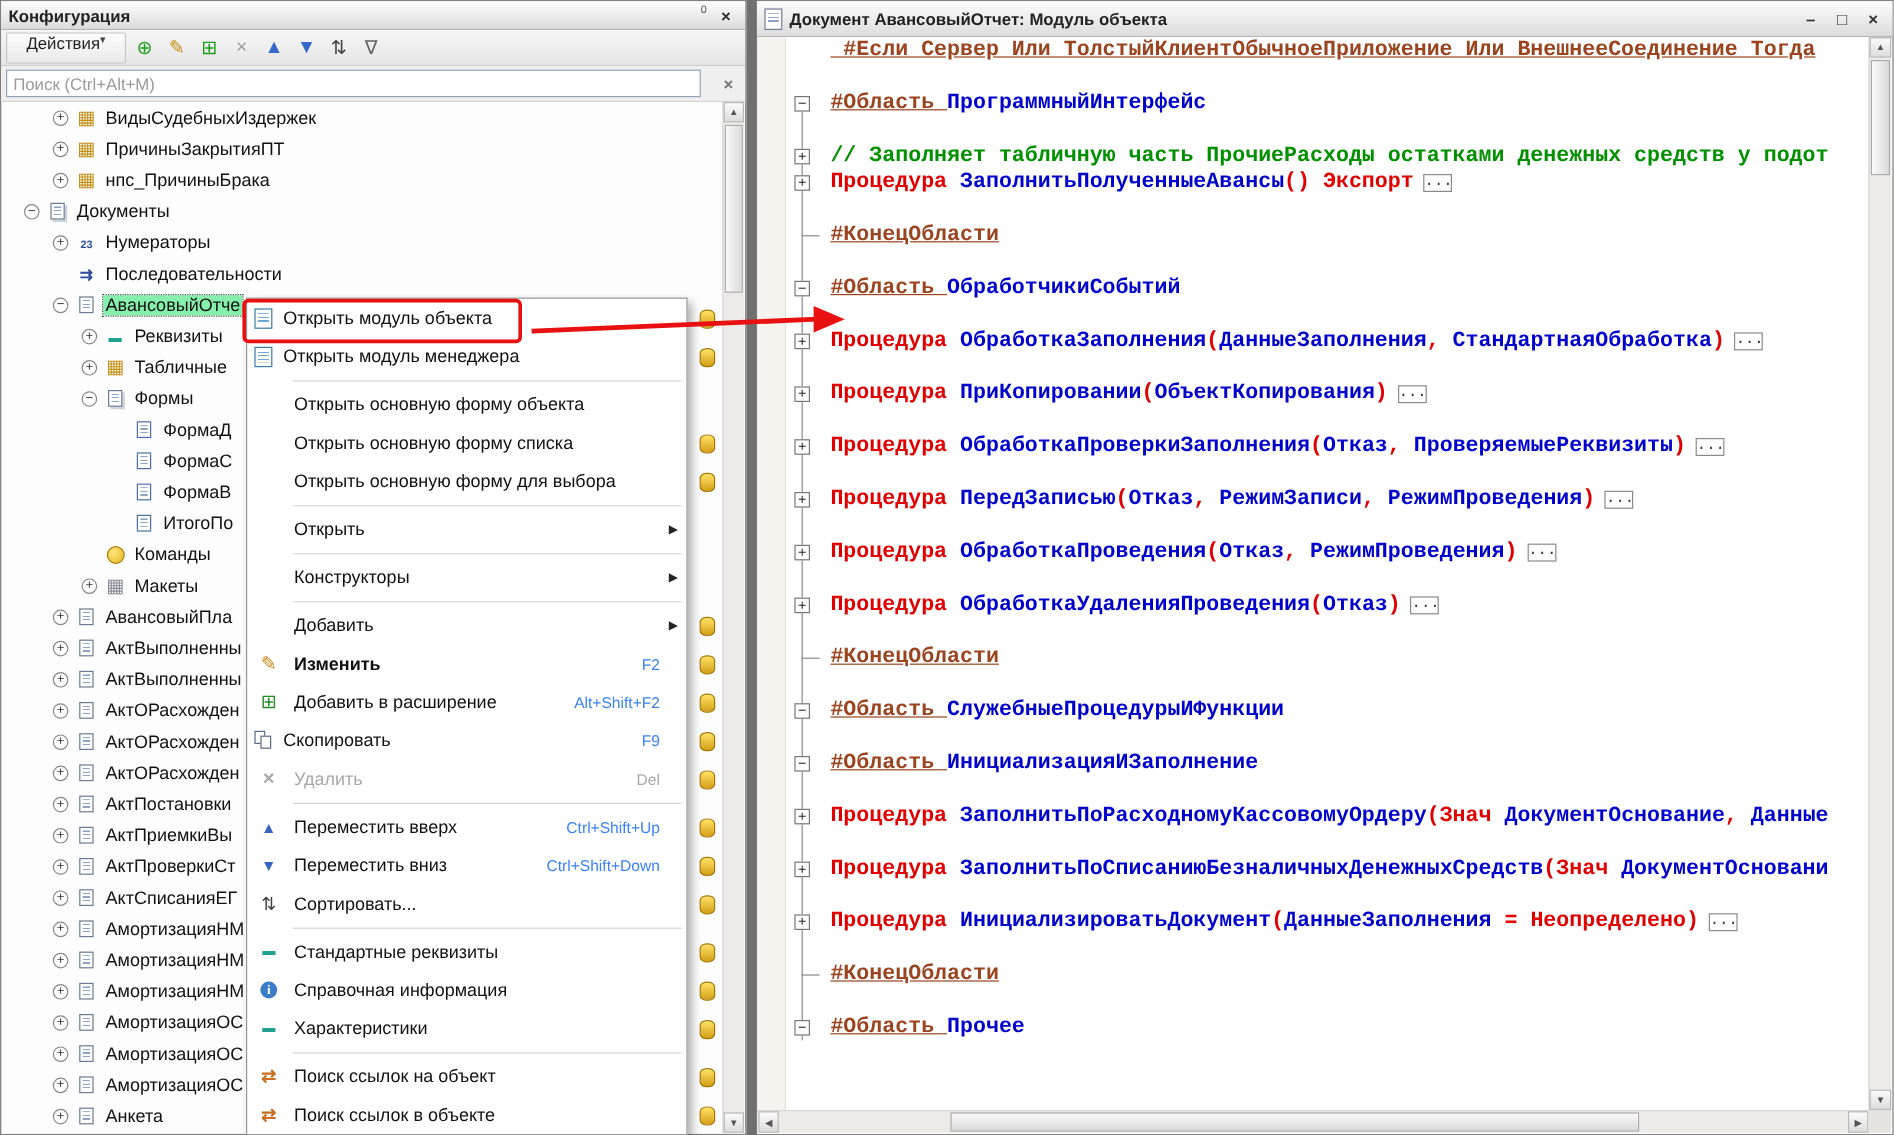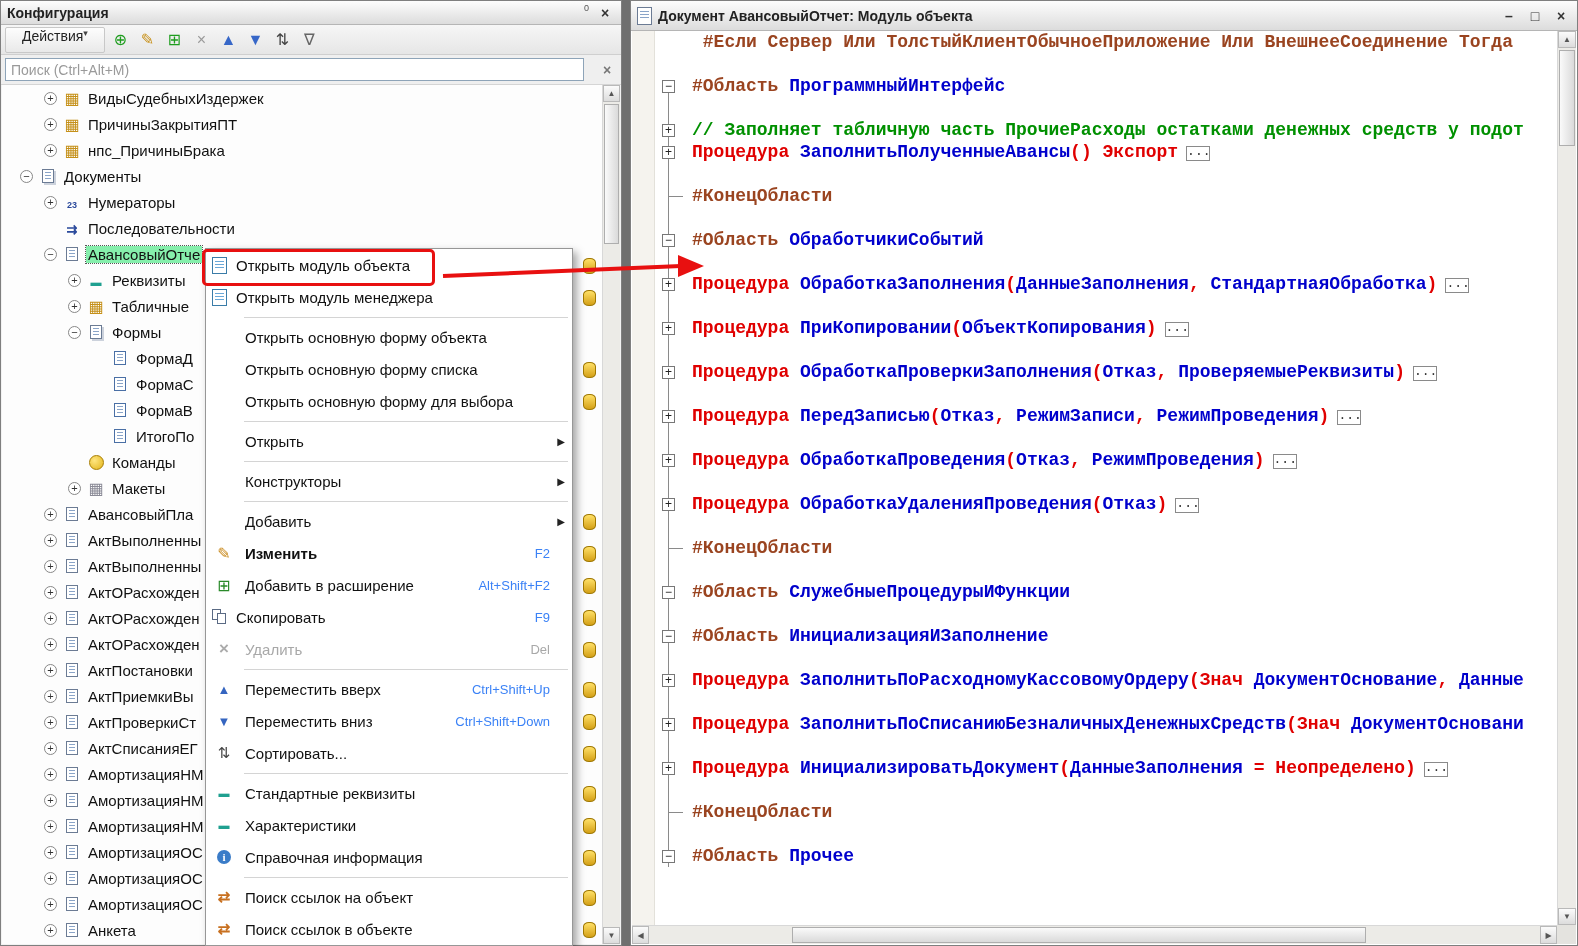--- a/index.html
+++ b/index.html
@@ -84,21 +84,21 @@
   .bmargin{position:absolute;left:0;top:0;bottom:0;width:22px;background:#f5f3ee;border-right:1px solid #e3e1da;}
   .foldline{position:absolute;left:36px;top:55px;height:781px;width:1px;background:#8a8a8a;}
   .code{position:absolute;left:0;top:0;right:0;font-family:"Liberation Mono","DejaVu Sans Mono",monospace;
     font-size:18px;font-weight:bold;}
   .crow{height:22px;line-height:22px;white-space:pre;padding-left:60px;position:relative;overflow:hidden;}
   .fbox{position:absolute;left:30px;top:5px;width:13px;height:13px;box-sizing:border-box;border:1px solid #777;background:#fff;
     font-size:12px;line-height:10px;text-align:center;color:#222;font-weight:normal;font-family:"Liberation Sans",sans-serif;}
   .fend{position:absolute;left:36px;top:11px;width:15px;height:1px;background:#8a8a8a;}
   .cbox{display:inline-block;width:24px;height:15px;box-sizing:border-box;border:1px solid #8a8a8a;background:#fff;
     margin-left:8px;font-size:13px;line-height:9px;text-align:center;color:#333;vertical-align:2px;font-weight:normal;}
-  .c-kw{color:var(--kw);} .c-id{color:var(--id);} .c-cm{color:var(--cm);} .c-pp{color:var(--pp);}
+  .c-kw{color:var(--kw);} .c-id{color:var(--id);} .c-cm{color:var(--cm);} .c-pp{color:var(--pp);text-decoration:underline;}
 
   
   .cmenu{position:absolute;left:205px;top:248px;width:368px;box-sizing:border-box;background:#fff;border:1px solid #979797;
     box-shadow:4px 4px 8px rgba(0,0,0,0.35);z-index:5;}
   .mitem{height:32px;display:flex;align-items:center;padding:0 10px 0 6px;position:relative;font-size:15px;color:#111;white-space:nowrap;}
   .micon{width:24px;flex:none;display:flex;align-items:center;justify-content:center;margin-right:9px;}
   .mlabel{flex:1;overflow:hidden;}
   .mshort{font-size:13px;color:#3b82f6;margin-left:10px;margin-right:12px;}
   .dis .mlabel,.dis .mshort{color:#a8a8a8;}
   .bold .mlabel{font-weight:bold;}
@@ -617,27 +617,27 @@
       <span class="mlabel">Сортировать...</span>
       <span class="ymark"></span>
     </div>
     <div class="msep"></div>
     <div class="mitem">
       <span class="micon mi-req"></span>
       <span class="mlabel">Стандартные реквизиты</span>
       <span class="ymark"></span>
     </div>
     <div class="mitem">
+      <span class="micon mi-info"></span>
+      <span class="mlabel">Справочная информация</span>
+      <span class="ymark"></span>
+    </div>
+    <div class="mitem">
       <span class="micon mi-req"></span>
       <span class="mlabel">Характеристики</span>
-      <span class="ymark"></span>
-    </div>
-    <div class="mitem">
-      <span class="micon mi-info"></span>
-      <span class="mlabel">Справочная информация</span>
       <span class="ymark"></span>
     </div>
     <div class="msep"></div>
     <div class="mitem">
       <span class="micon mi-refs"></span>
       <span class="mlabel">Поиск ссылок на объект</span>
       <span class="ymark"></span>
     </div>
     <div class="mitem">
       <span class="micon mi-refs"></span>

